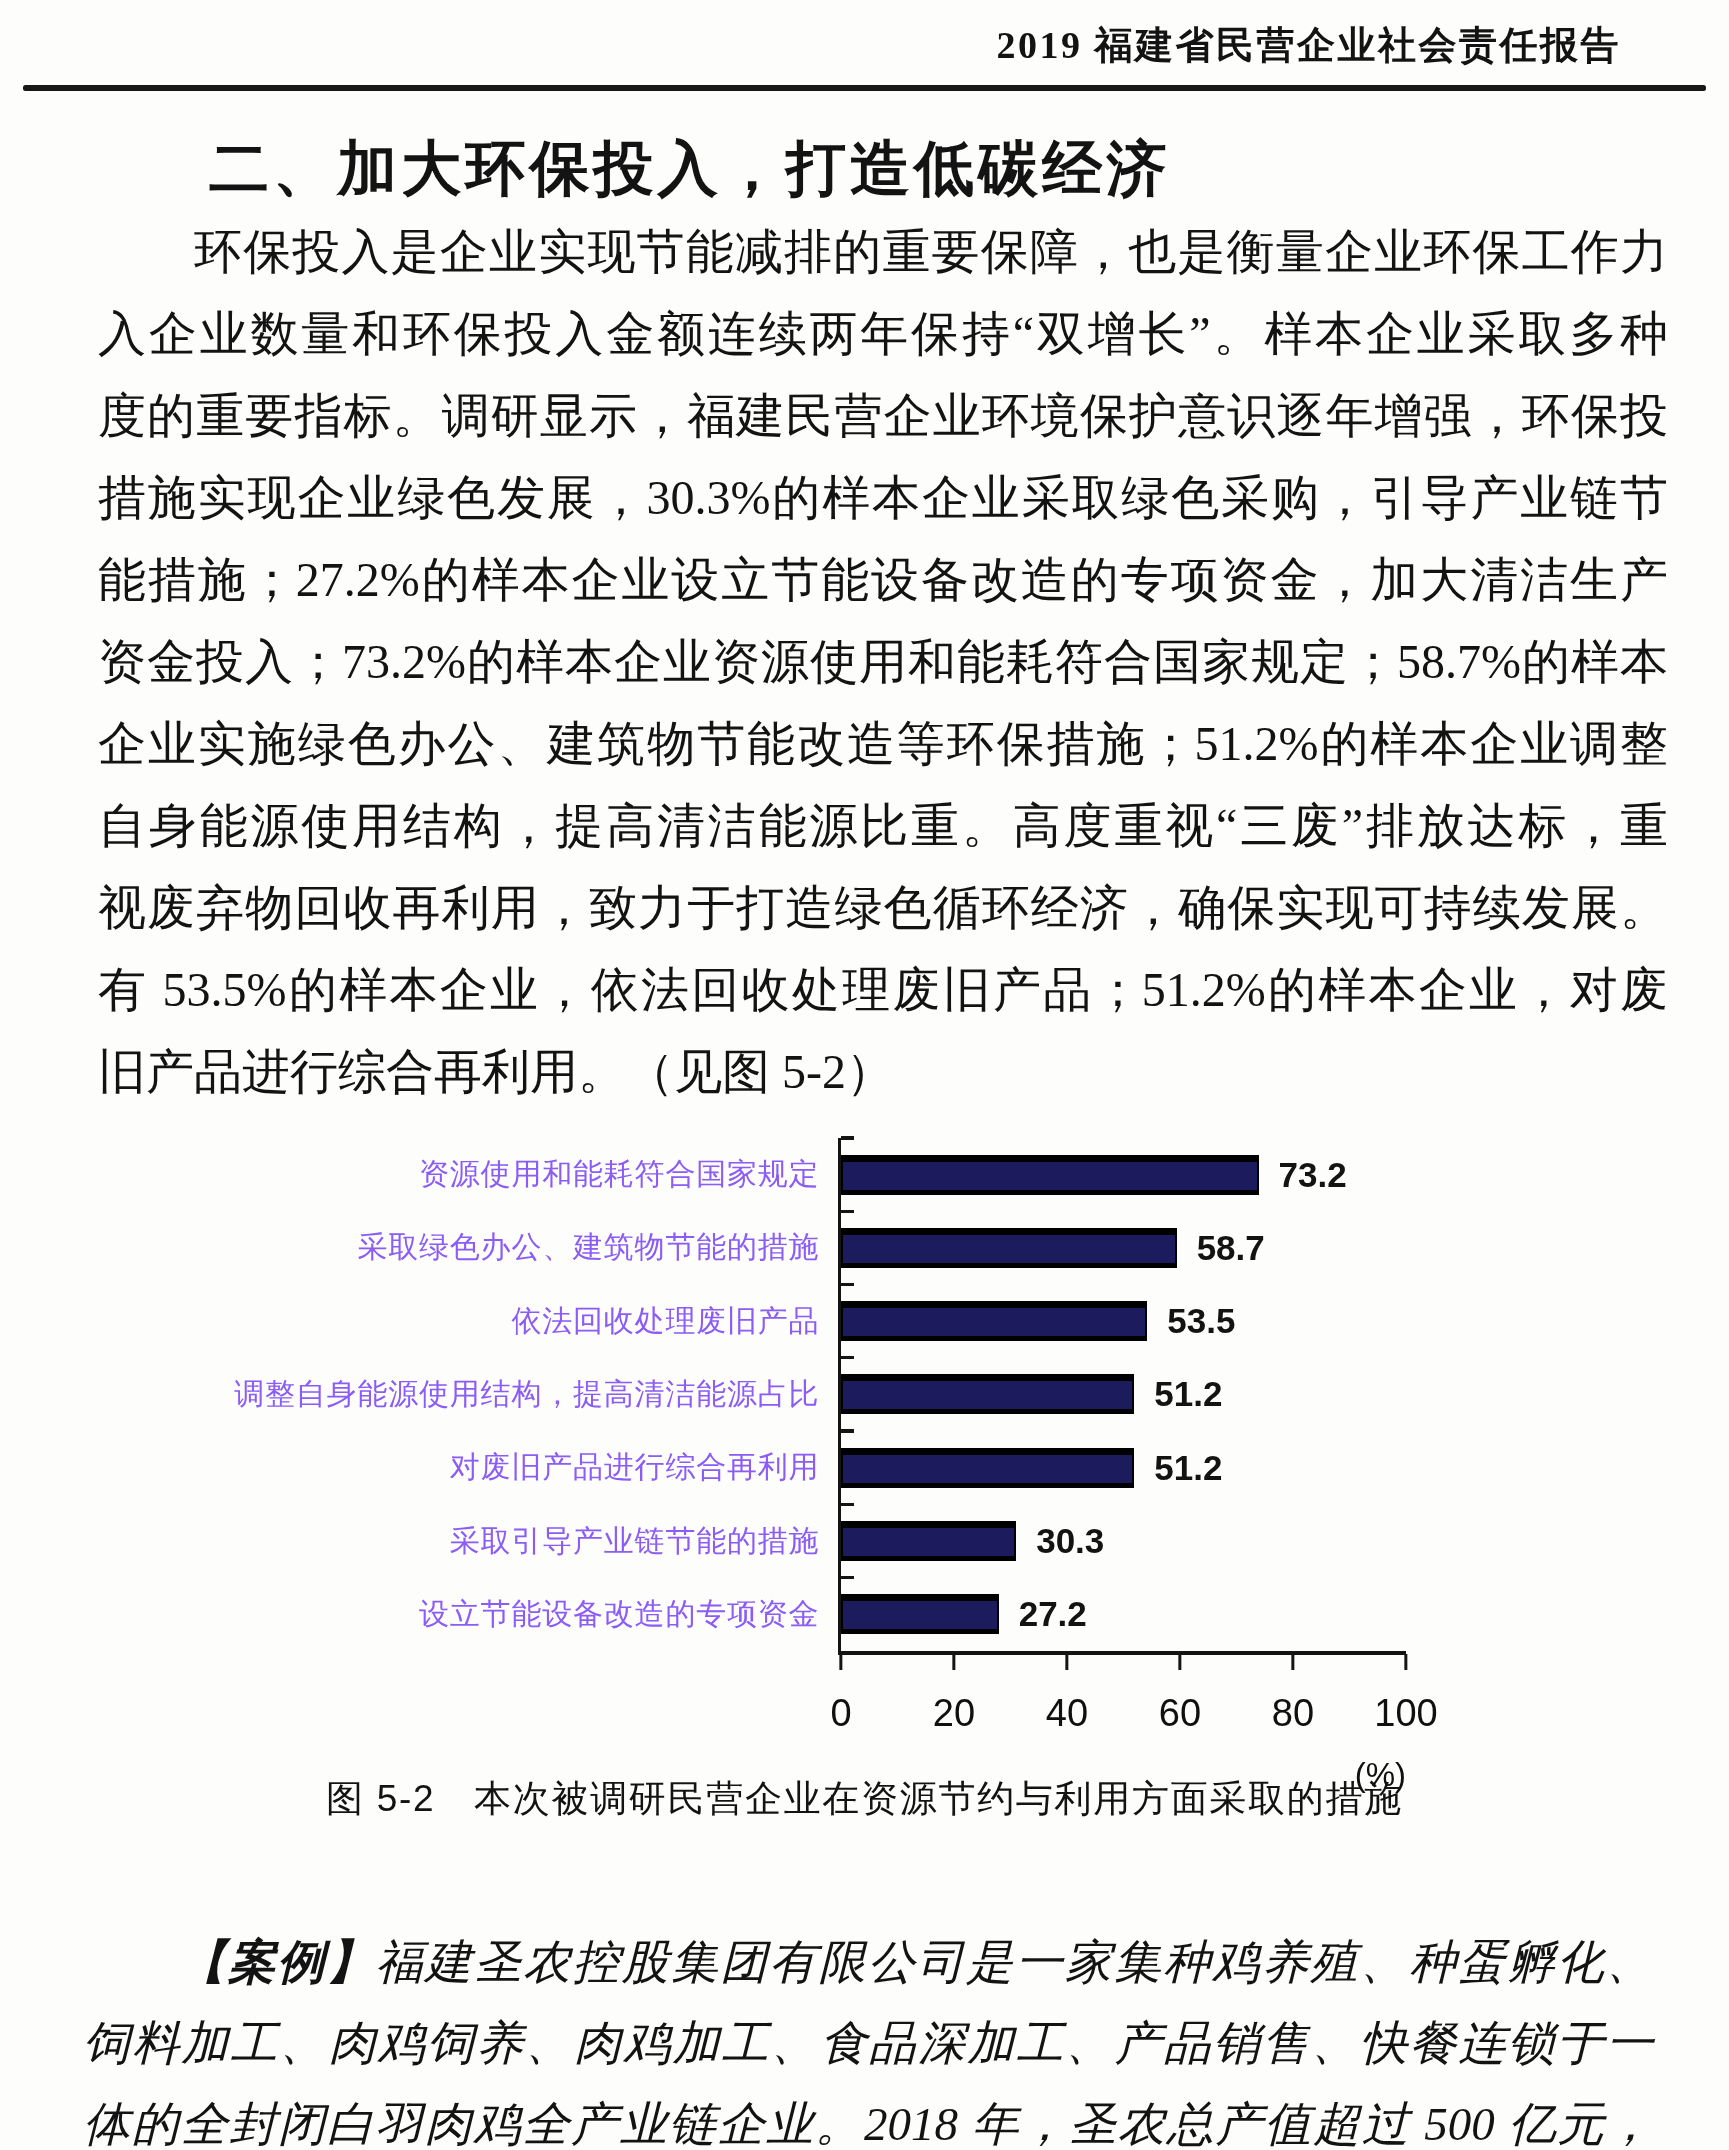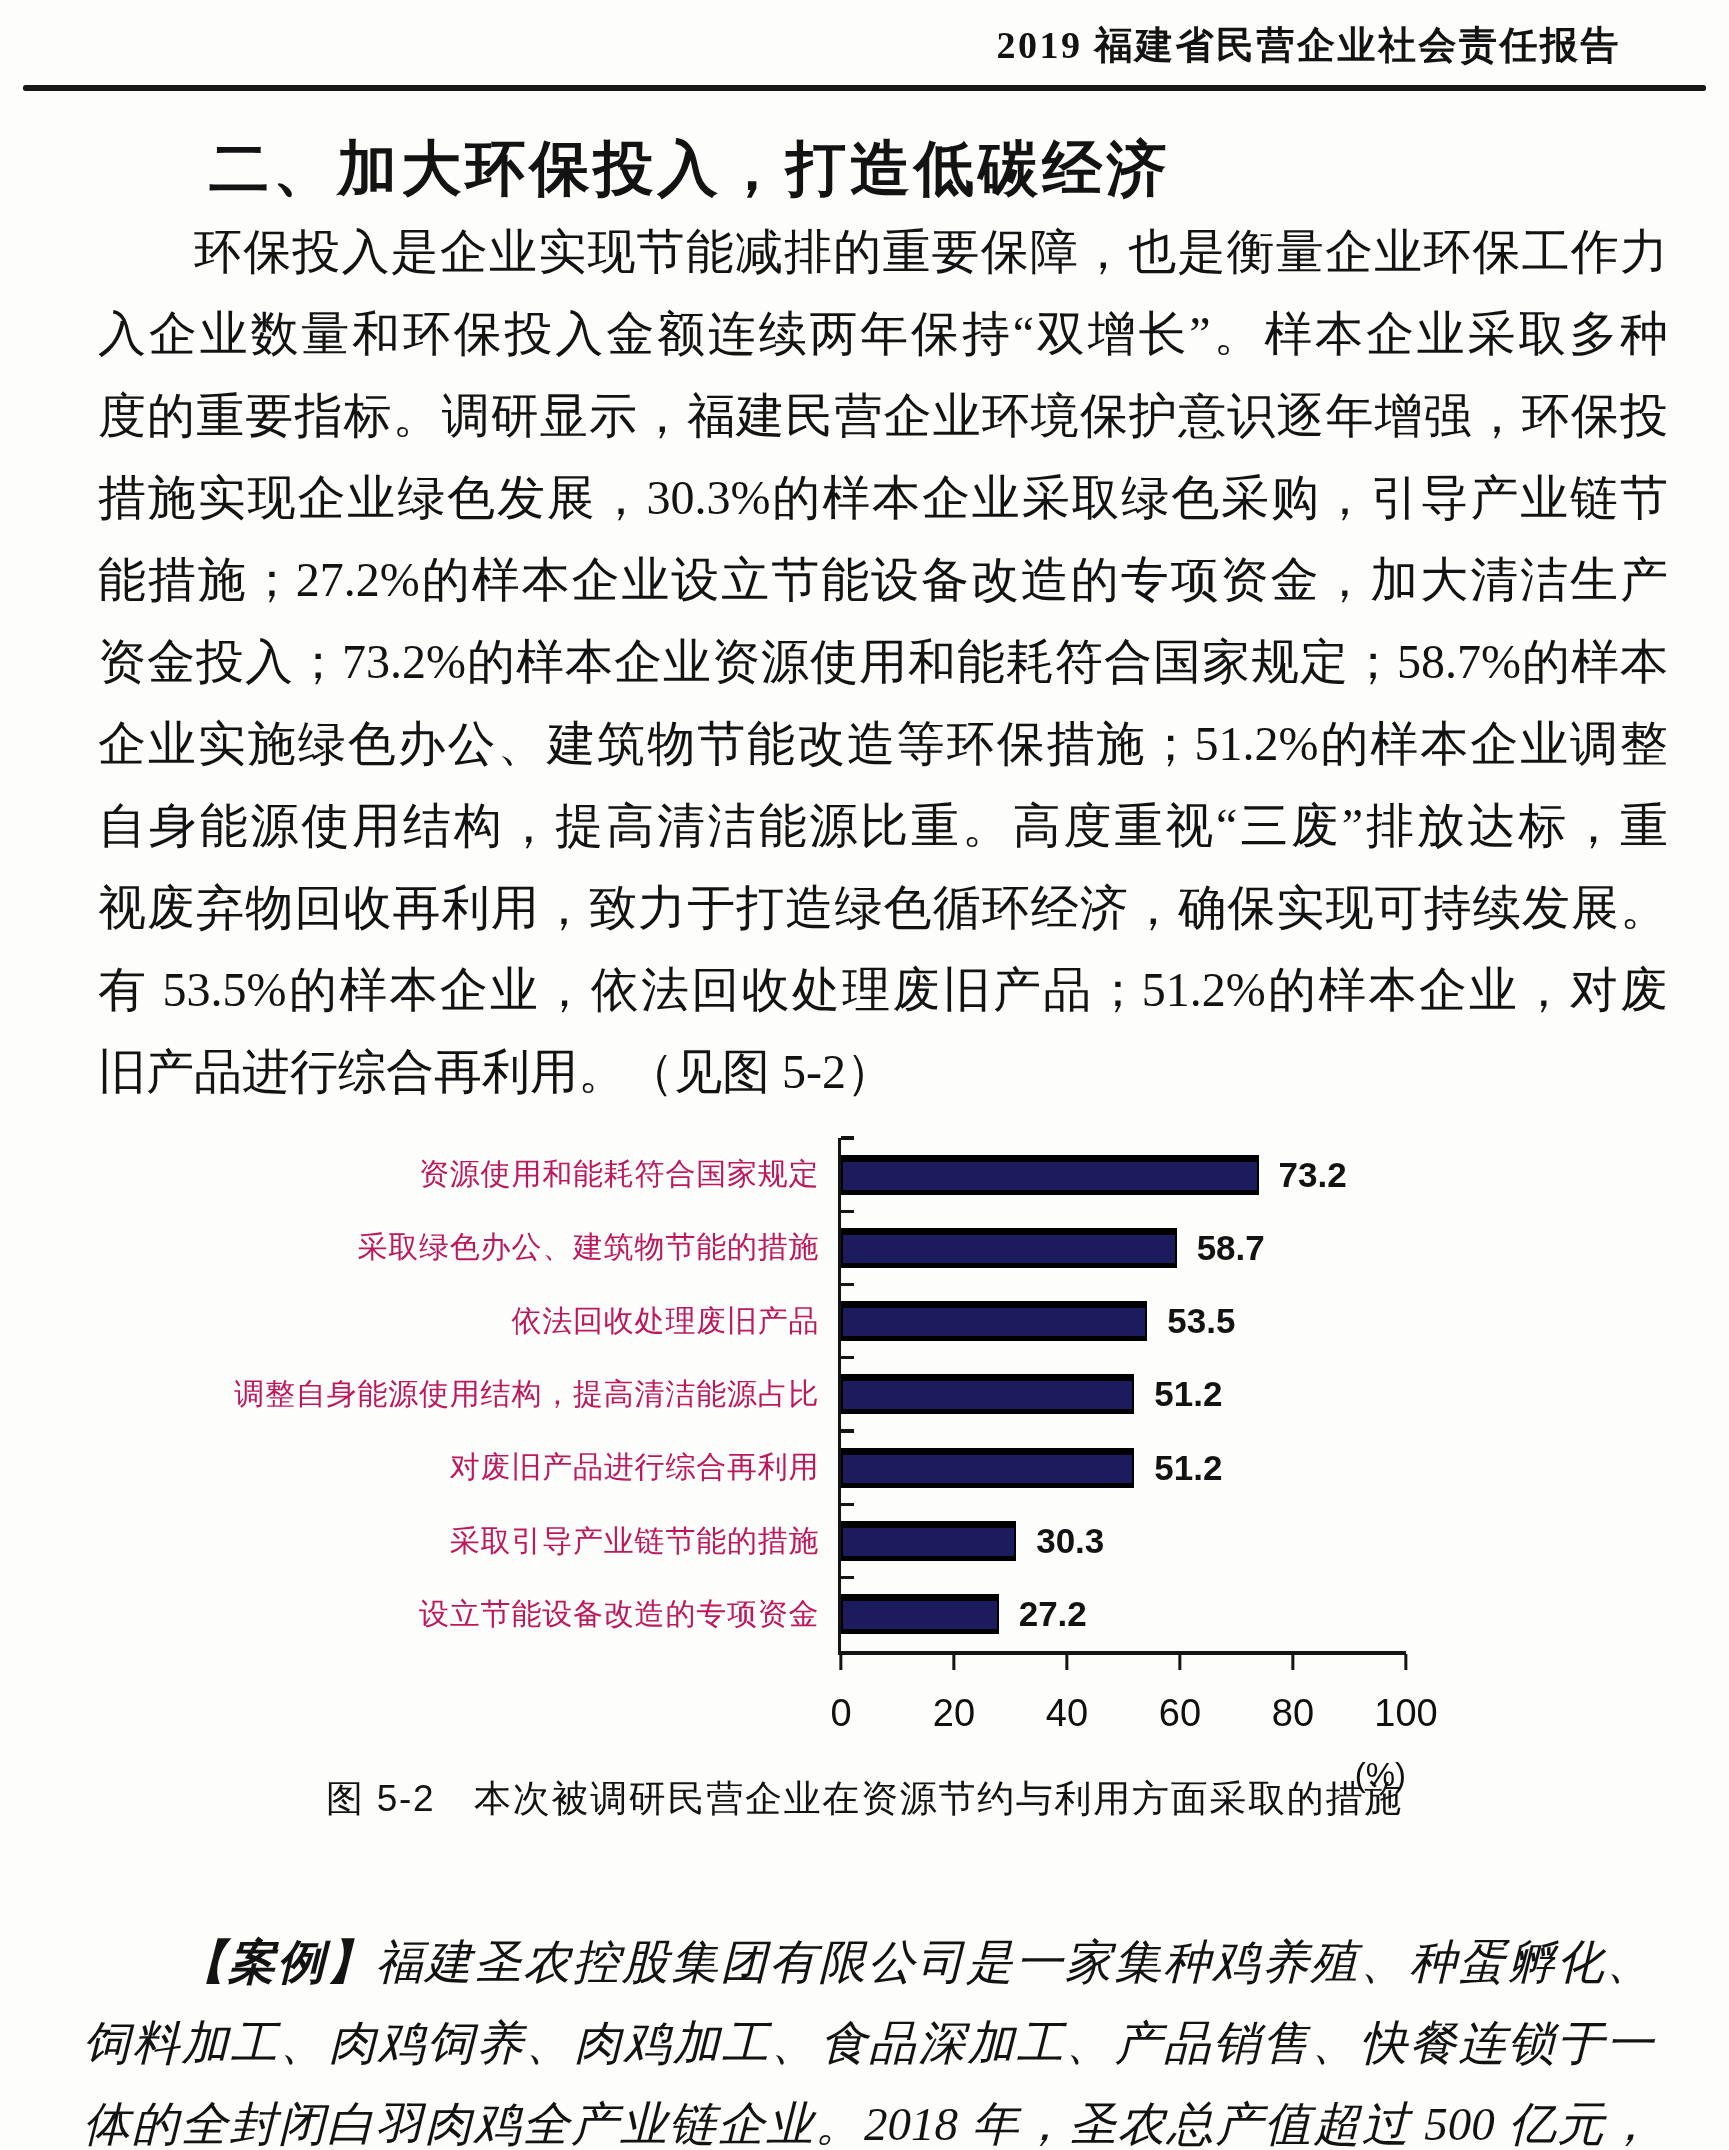--- a/index.html
+++ b/index.html
@@ -44,21 +44,21 @@
   .chart-plot {
     position:absolute; left:838px; top:1138px; width:565px; height:513px;
     border-left:3.3px solid #141414;
     border-bottom:4.1px solid #141414;
   }
   .rows { position:absolute; top:0; left:0; right:0; bottom:0; display:flex; flex-direction:column; }
   .crow { position:relative; flex:1; display:flex; align-items:center; }
   .clabel {
     position:absolute; right:calc(100% + 21.6px); white-space:nowrap;
     font-family:"Liberation Sans","DejaVu Sans",sans-serif;
-    font-size:30px; color:#be185d; letter-spacing:0.8px;
+    font-size:30px; color:#8b5cf6; letter-spacing:0.8px;
   }
   .cbar {
     height:28px; border:2.5px solid #000;
     border-top-width:7.5px; border-bottom-width:5px;
     box-sizing:content-box;
   }
   .cvalue {
     margin-left:20px;
     font-family:"Liberation Sans","DejaVu Sans",sans-serif;
     font-size:35px; font-weight:bold;

